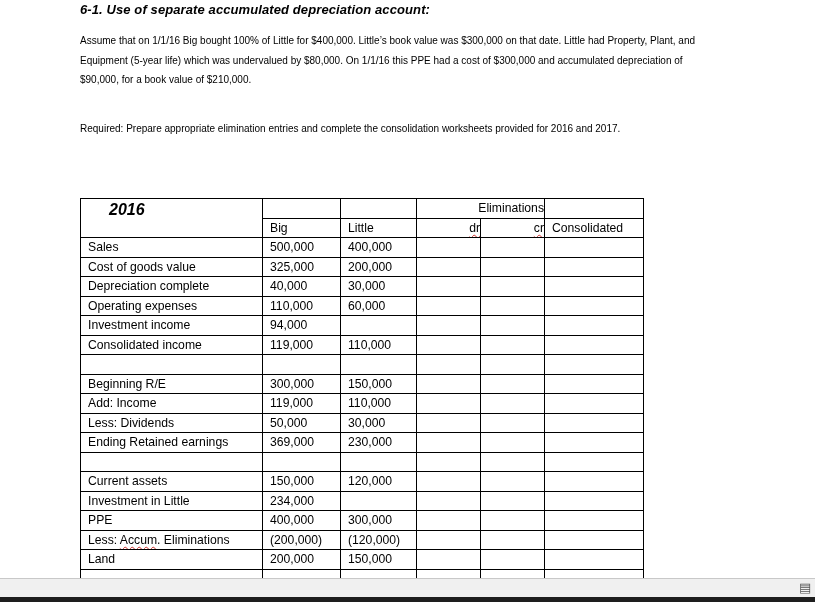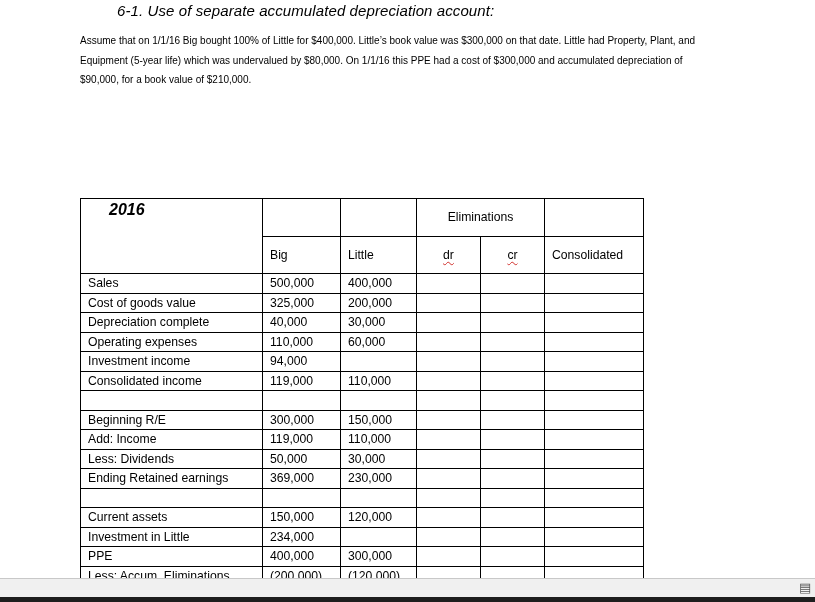--- a/index.html
+++ b/index.html
@@ -8,38 +8,38 @@
     background:#ffffff;
     font-family:"Liberation Sans", sans-serif;
     color:#000;
   }
   .page {
     position:absolute; left:0; top:0; width:796px; height:578px;
     background:#fff; overflow:hidden;
   }
   .heading {
     position:absolute; left:80px; top:2px;
-    font-weight:normal; font-style:italic; font-size:15px; letter-spacing:0.1px;margin-left:37px;
+    font-weight:bold; font-style:italic; font-size:13px; letter-spacing:0.1px;
   }
   .para {
     position:absolute; left:80px; width:640px;
     font-size:10px; line-height:19.5px;
   }
   .para1 { top:31px; }
   .para2 { top:119px; }
   .ws {
     position:absolute; left:80px; top:198px;
     border-collapse:collapse; table-layout:fixed;
     font-size:12.2px;
   }
   .ws td {
     border:1.3px solid #000; padding:0 0 0 7px; height:18.5px;
     white-space:nowrap; overflow:hidden; vertical-align:middle;
   }
-  .ws td.center { text-align:center; padding:9px; }
+  .ws td.center { text-align:right; padding:0; }
   .ws td.year {
     font-weight:bold; font-style:italic; font-size:16px; vertical-align:top; padding-top:2px;padding-left:28px;
   }
   .squiggle {
     text-decoration:underline wavy #d0302c; text-decoration-thickness:1px;
     text-underline-offset:2px;
   }
   .status-bar {
     position:absolute; left:0; top:578px; width:815px; height:19px;
     background:#f0f0f0; border-top:1px solid #c8c8c8; box-sizing:border-box;
@@ -51,20 +51,21 @@
   .taskbar {
     position:absolute; left:0; top:597px; width:815px; height:5px; background:#1e1e1e;
   }
 </style>
 </head>
 <body>
 
 <div class="page">
   <div class="heading">6-1. Use of separate accumulated depreciation account:</div>
   <div class="para para1">Assume that on 1/1/16 Big bought 100% of Little for $400,000.  Little’s book value was $300,000 on that date. Little had Property, Plant, and Equipment (5-year life) which was undervalued by $80,000.  On 1/1/16 this PPE had a cost of $300,000 and accumulated depreciation of $90,000, for a book value of $210,000.</div>
+  <div class="para para2">Required: Prepare appropriate elimination entries and complete the consolidation worksheets provided for 2016 and 2017.</div>
 
   <table class="ws">
     <colgroup>
       <col style="width:182px">
         <col style="width:78px">
         <col style="width:76px">
       <col style="width:64px">
         <col style="width:64px">
         <col style="width:99px">
     </colgroup>

